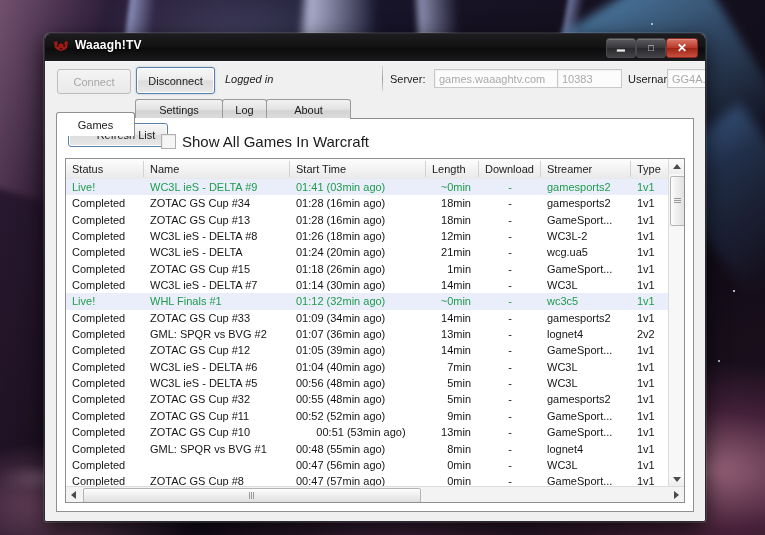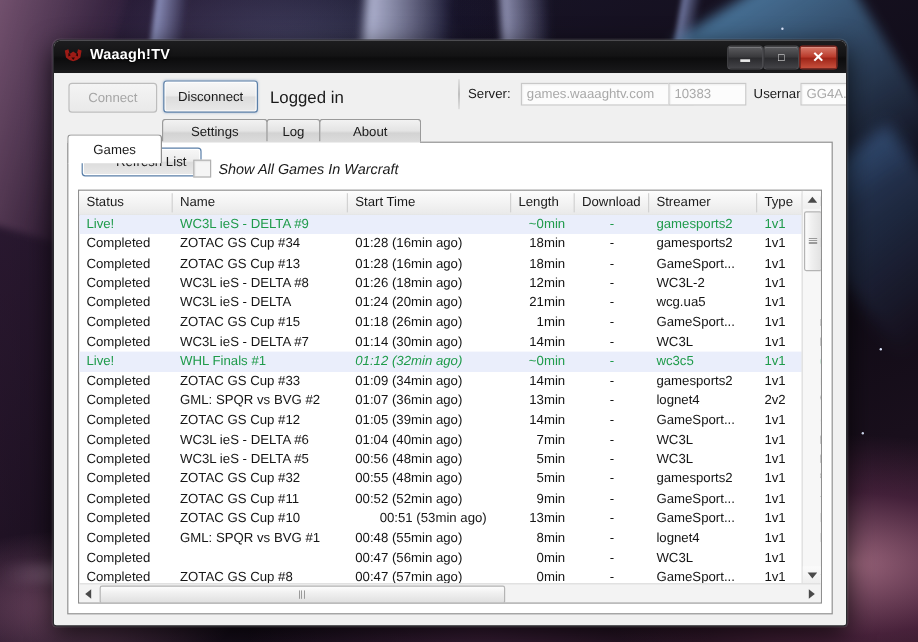--- a/index.html
+++ b/index.html
@@ -74,21 +74,21 @@
     position:absolute;height:23px;border:1px solid #8d8d8d;border-radius:3px;
     background:linear-gradient(180deg,#f7f7f7 0%,#ececec 46%,#dcdcdc 52%,#e9e9e9 100%);
     font-size:11px;color:#1a1a1a;display:flex;align-items:center;justify-content:center;
     box-shadow:inset 0 1px 0 #fff;
   }
   .btn.disabled{color:#a6a6a6;border-color:#bdbdbd;
     background:linear-gradient(180deg,#f4f4f4,#e9e9e9);box-shadow:none;}
   #btn-connect{left:12px;top:7px;width:72px;}
   #btn-disconnect{left:91px;top:5px;width:77px;height:25px;border-color:#5a7fa8;
     box-shadow:inset 0 0 0 1px #fff, 0 0 2px rgba(90,130,180,.5);}
-  #lbl-logged{position:absolute;left:180px;top:11px;font-size:14px;color:#1a1a1a;}
+  #lbl-logged{position:absolute;left:180px;top:11px;font-size:11px;color:#1a1a1a;font-style:italic;}
   #sep1{position:absolute;left:337px;top:4px;width:1px;height:25px;
     background:linear-gradient(180deg,#d6d6d6,#9f9f9f,#d6d6d6);}
   .fldlabel{position:absolute;font-size:11px;color:#1a1a1a;top:11px;}
   #lbl-server{left:345px;}
   #lbl-username{left:583px;}
   .txtbox{
     position:absolute;top:7px;height:17px;border:1px solid #c8c8c8;background:#fcfcfc;
     font-size:11px;color:#a9a9a9;padding:0 4px;display:flex;align-items:center;
     box-shadow:inset 1px 1px 1px rgba(0,0,0,.05);
   }
@@ -112,21 +112,21 @@
   #tabpage{
     position:absolute;left:11px;top:56px;right:11px;bottom:9px;
     background:#fff;border:1px solid #8f8f8f;border-top:1px solid #8f8f8f;
   }
   #tabpage::before{content:"";position:absolute;left:-1px;top:-1px;width:294px;height:1px;background:#fff;}
   #btn-refresh{left:11px;top:4px;width:82px;height:22px;border-color:#5a7fa8;
     box-shadow:inset 0 0 0 1px #fff;padding-left:16px;}
   #chk-wrap{position:absolute;left:104px;top:14px;display:flex;align-items:center;gap:6px;}
   #chk-box{width:13px;height:13px;border:1px solid #b0b0b0;background:#f5f5f5;
     box-shadow:inset 1px 1px 1px rgba(0,0,0,.06);}
-  #chk-label{font-size:12px;color:#1a1a1a;font-style:italic;}
+  #chk-label{font-size:15px;color:#1a1a1a;}
   
   #grid{
     position:absolute;left:8px;top:39px;right:8px;bottom:8px;
     border:1px solid #8f8f8f;background:#fff;overflow:hidden;
   }
   #gridhead{
     position:absolute;left:0;top:0;right:13px;height:20px;
     background:linear-gradient(180deg,#fdfdfd 0%,#f3f3f3 50%,#e9e9e9 100%);
     border-bottom:1px solid #c8c8c8;
   }
@@ -245,20 +245,21 @@
             <div class="hcell" style="left: 360px; width: 53px;">Length</div>
             <div class="hcell" style="left: 413px; width: 62px;">Download</div>
             <div class="hcell" style="left: 475px; width: 90px;">Streamer</div>
             <div class="hcell" style="left: 565px; width: 38px;">Type</div>
             <div class="hcell" style="left: 603px; width: 60px;">Player</div>
           </div>
         <div id="rows">
             <div class="row sel">
               <div class="cell st-live" style="left: 0px; width: 78px;">Live!</div>
               <div class="cell st-live" style="left: 78px; width: 146px;">WC3L ieS - DELTA #9</div>
+              <div class="cell st-live" style="left: 224px; width: 136px;">01:41 (03min ago)</div>
               <div class="cell right st-live" style="left: 360px; width: 53px;">~0min</div>
               <div class="cell center st-live" style="left: 413px; width: 62px;">-</div>
               <div class="cell st-live" style="left: 475px; width: 90px;">gamesports2</div>
               <div class="cell st-live" style="left: 565px; width: 38px;">1v1</div>
               <div class="cell st-live" style="left: 603px; width: 60px;">ieS.Porno</div>
             </div>
             <div class="row">
               <div class="cell" style="left: 0px; width: 78px;">Completed</div>
               <div class="cell" style="left: 78px; width: 146px;">ZOTAC GS Cup #34</div>
               <div class="cell" style="left: 224px; width: 136px;">01:28 (16min ago)</div>
@@ -314,21 +315,21 @@
               <div class="cell" style="left: 224px; width: 136px;">01:14 (30min ago)</div>
               <div class="cell right" style="left: 360px; width: 53px;">14min</div>
               <div class="cell center" style="left: 413px; width: 62px;">-</div>
               <div class="cell" style="left: 475px; width: 90px;">WC3L</div>
               <div class="cell" style="left: 565px; width: 38px;">1v1</div>
               <div class="cell" style="left: 603px; width: 60px;">StrifeCro</div>
             </div>
             <div class="row sel">
               <div class="cell st-live" style="left: 0px; width: 78px;">Live!</div>
               <div class="cell st-live" style="left: 78px; width: 146px;">WHL Finals #1</div>
-              <div class="cell st-live" style="left: 224px; width: 136px; font-style: italic;">01:12 (32min ago)</div>
+              <div class="cell st-live" style="left: 224px; width: 136px;">01:12 (32min ago)</div>
               <div class="cell right st-live" style="left: 360px; width: 53px;">~0min</div>
               <div class="cell center st-live" style="left: 413px; width: 62px;">-</div>
               <div class="cell st-live" style="left: 475px; width: 90px;">wc3c5</div>
               <div class="cell st-live" style="left: 565px; width: 38px;">1v1</div>
               <div class="cell st-live" style="left: 603px; width: 60px;">Defs.TRh</div>
             </div>
             <div class="row">
               <div class="cell" style="left: 0px; width: 78px;">Completed</div>
               <div class="cell" style="left: 78px; width: 146px;">ZOTAC GS Cup #33</div>
               <div class="cell" style="left: 224px; width: 136px;">01:09 (34min ago)</div>

